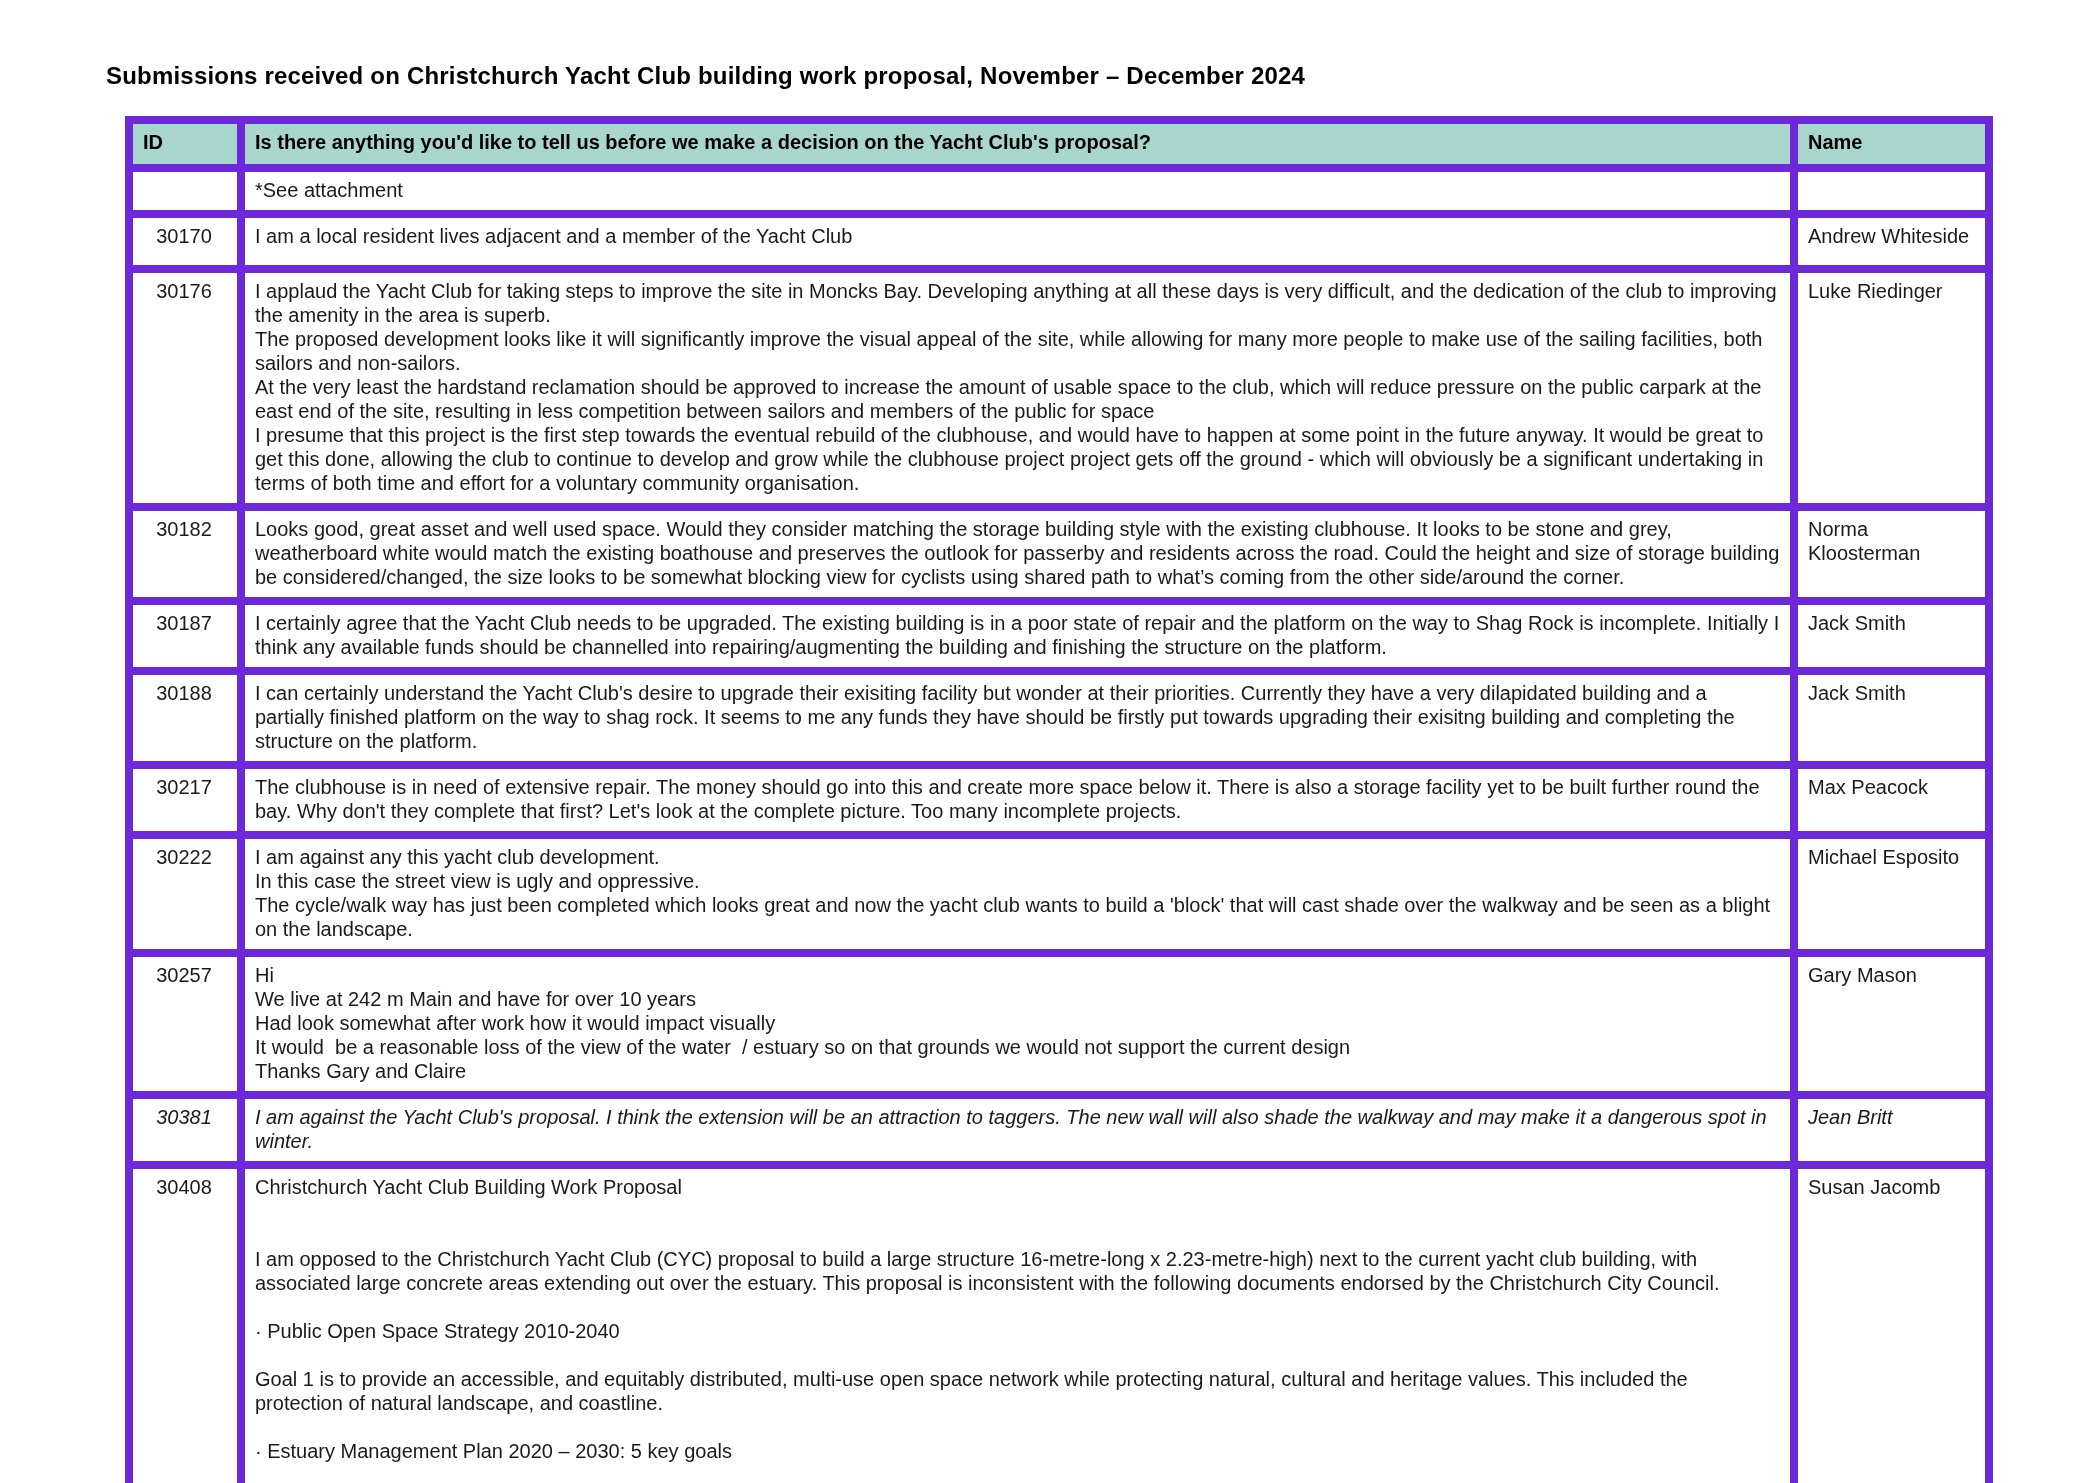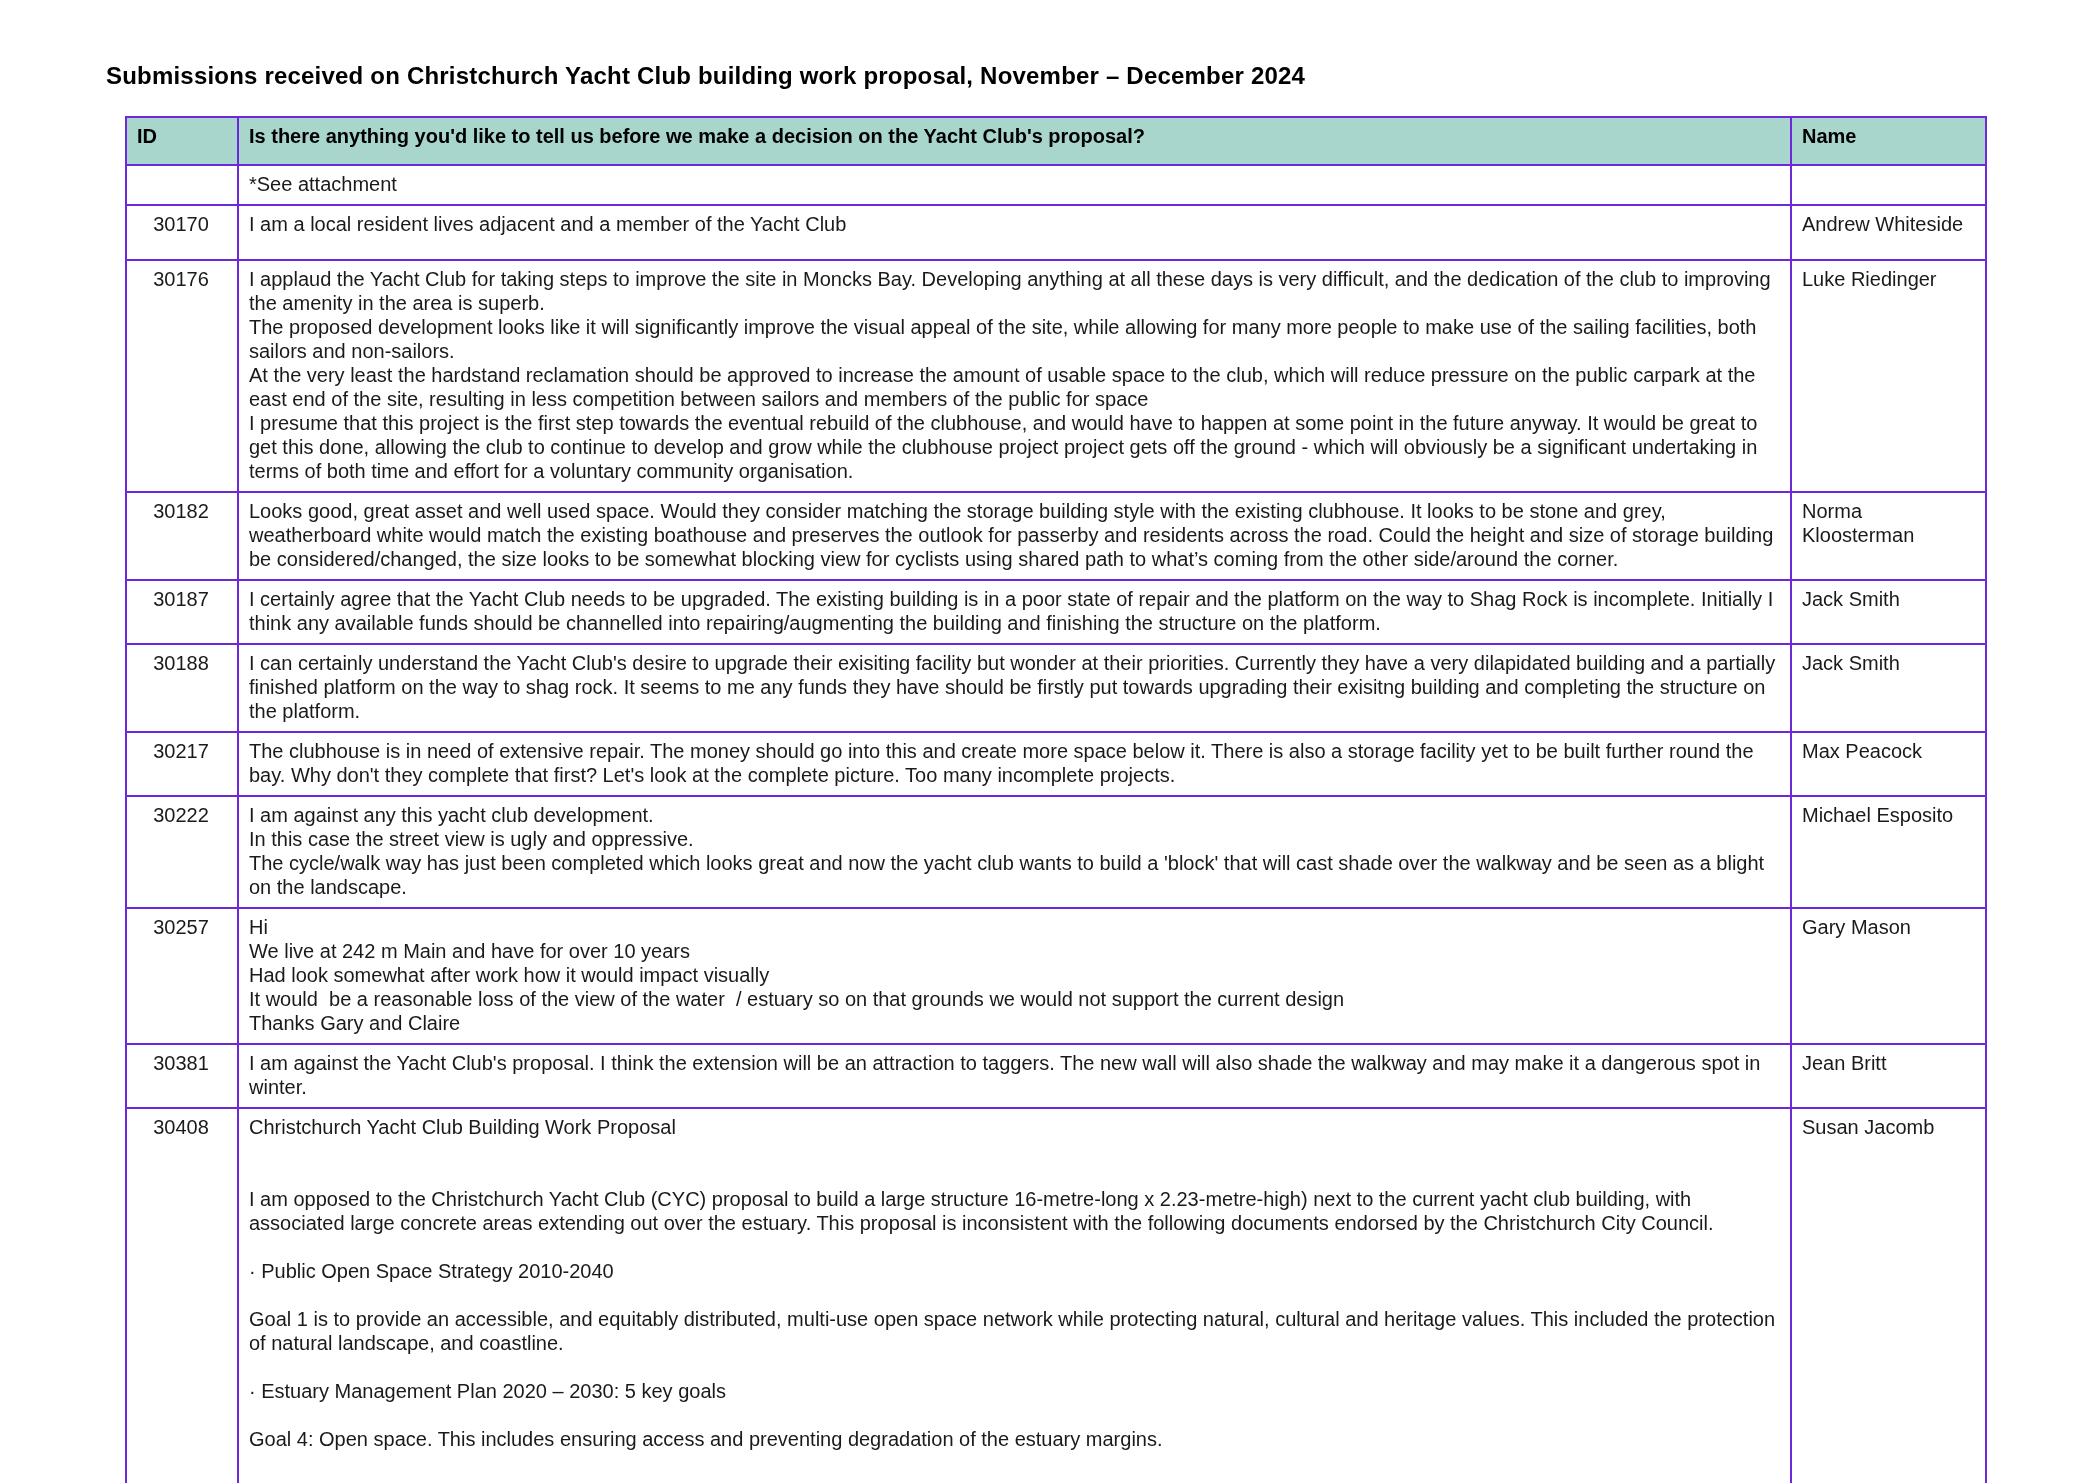--- a/index.html
+++ b/index.html
@@ -27,21 +27,21 @@
     color: #000000;
   }
   table.submissions {
     border-collapse: collapse;
     table-layout: fixed;
     margin-left: 125px;
     margin-top: 26px;
     width: 1860px;
   }
   th, td {
-    border: 2px solid #6d28d9;
+    border: 8px solid #6d28d9;
     vertical-align: top;
     box-sizing: border-box;
     font-size: 20px;
     line-height: 24px;
     padding: 6px 10px 8px 10px;
     word-wrap: break-word;
   }
   th {
     background: #a8d5cc;
     text-align: left;
@@ -50,21 +50,21 @@
     color: #000000;
   }
   col.c-id   { width: 112px; }
   col.c-q    { width: 1553px; }
   col.c-name { width: 195px; }
   td.cell-id { text-align: center; padding-right: 12px; }
   .para { white-space: pre-wrap; min-height: 24px; }
   
   tbody tr:nth-child(1) td { height: 38px; }
   tbody tr:nth-child(2) td { height: 55px; }
-  tbody tr:nth-child(10) td { height: 54px; }
+  tbody tr:nth-child(10) td { height: 54px; font-style: italic; }
 </style>
 </head>
 <body>
 
 <div class="page">
 
   <h1 class="doc-title">Submissions received on Christchurch Yacht Club building work proposal, November – December 2024</h1>
 
   <table class="submissions">
     <colgroup>

